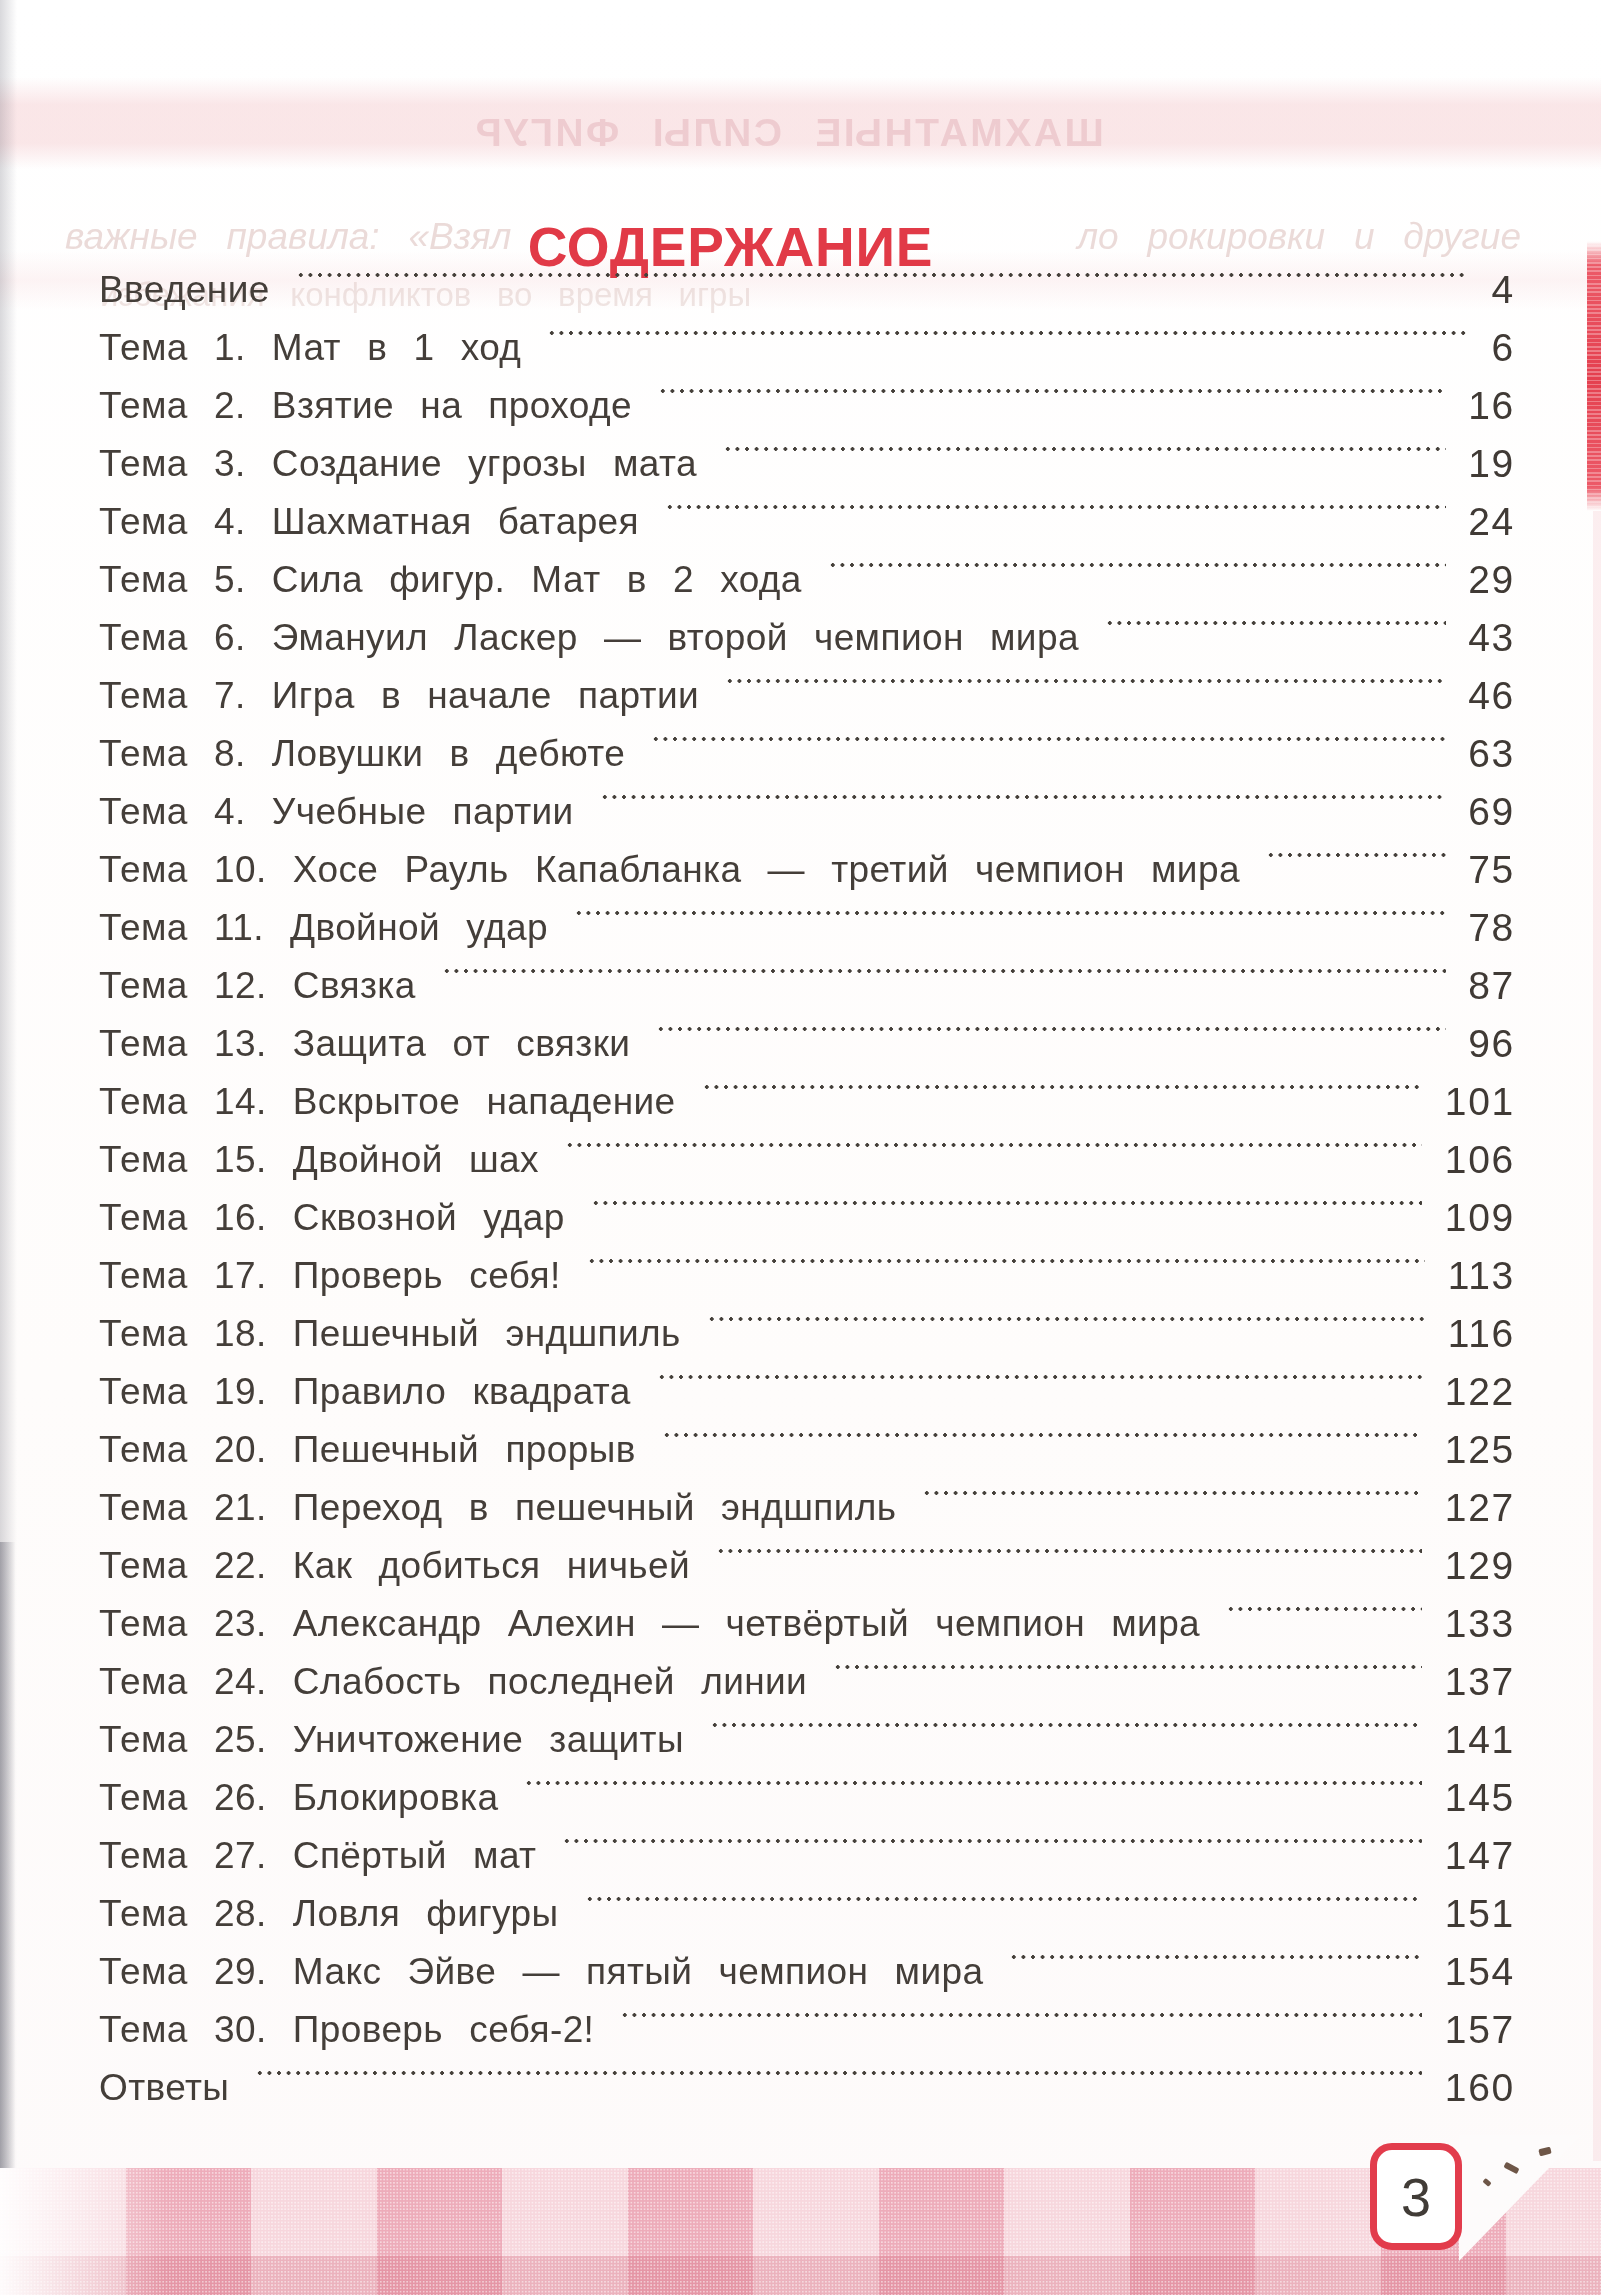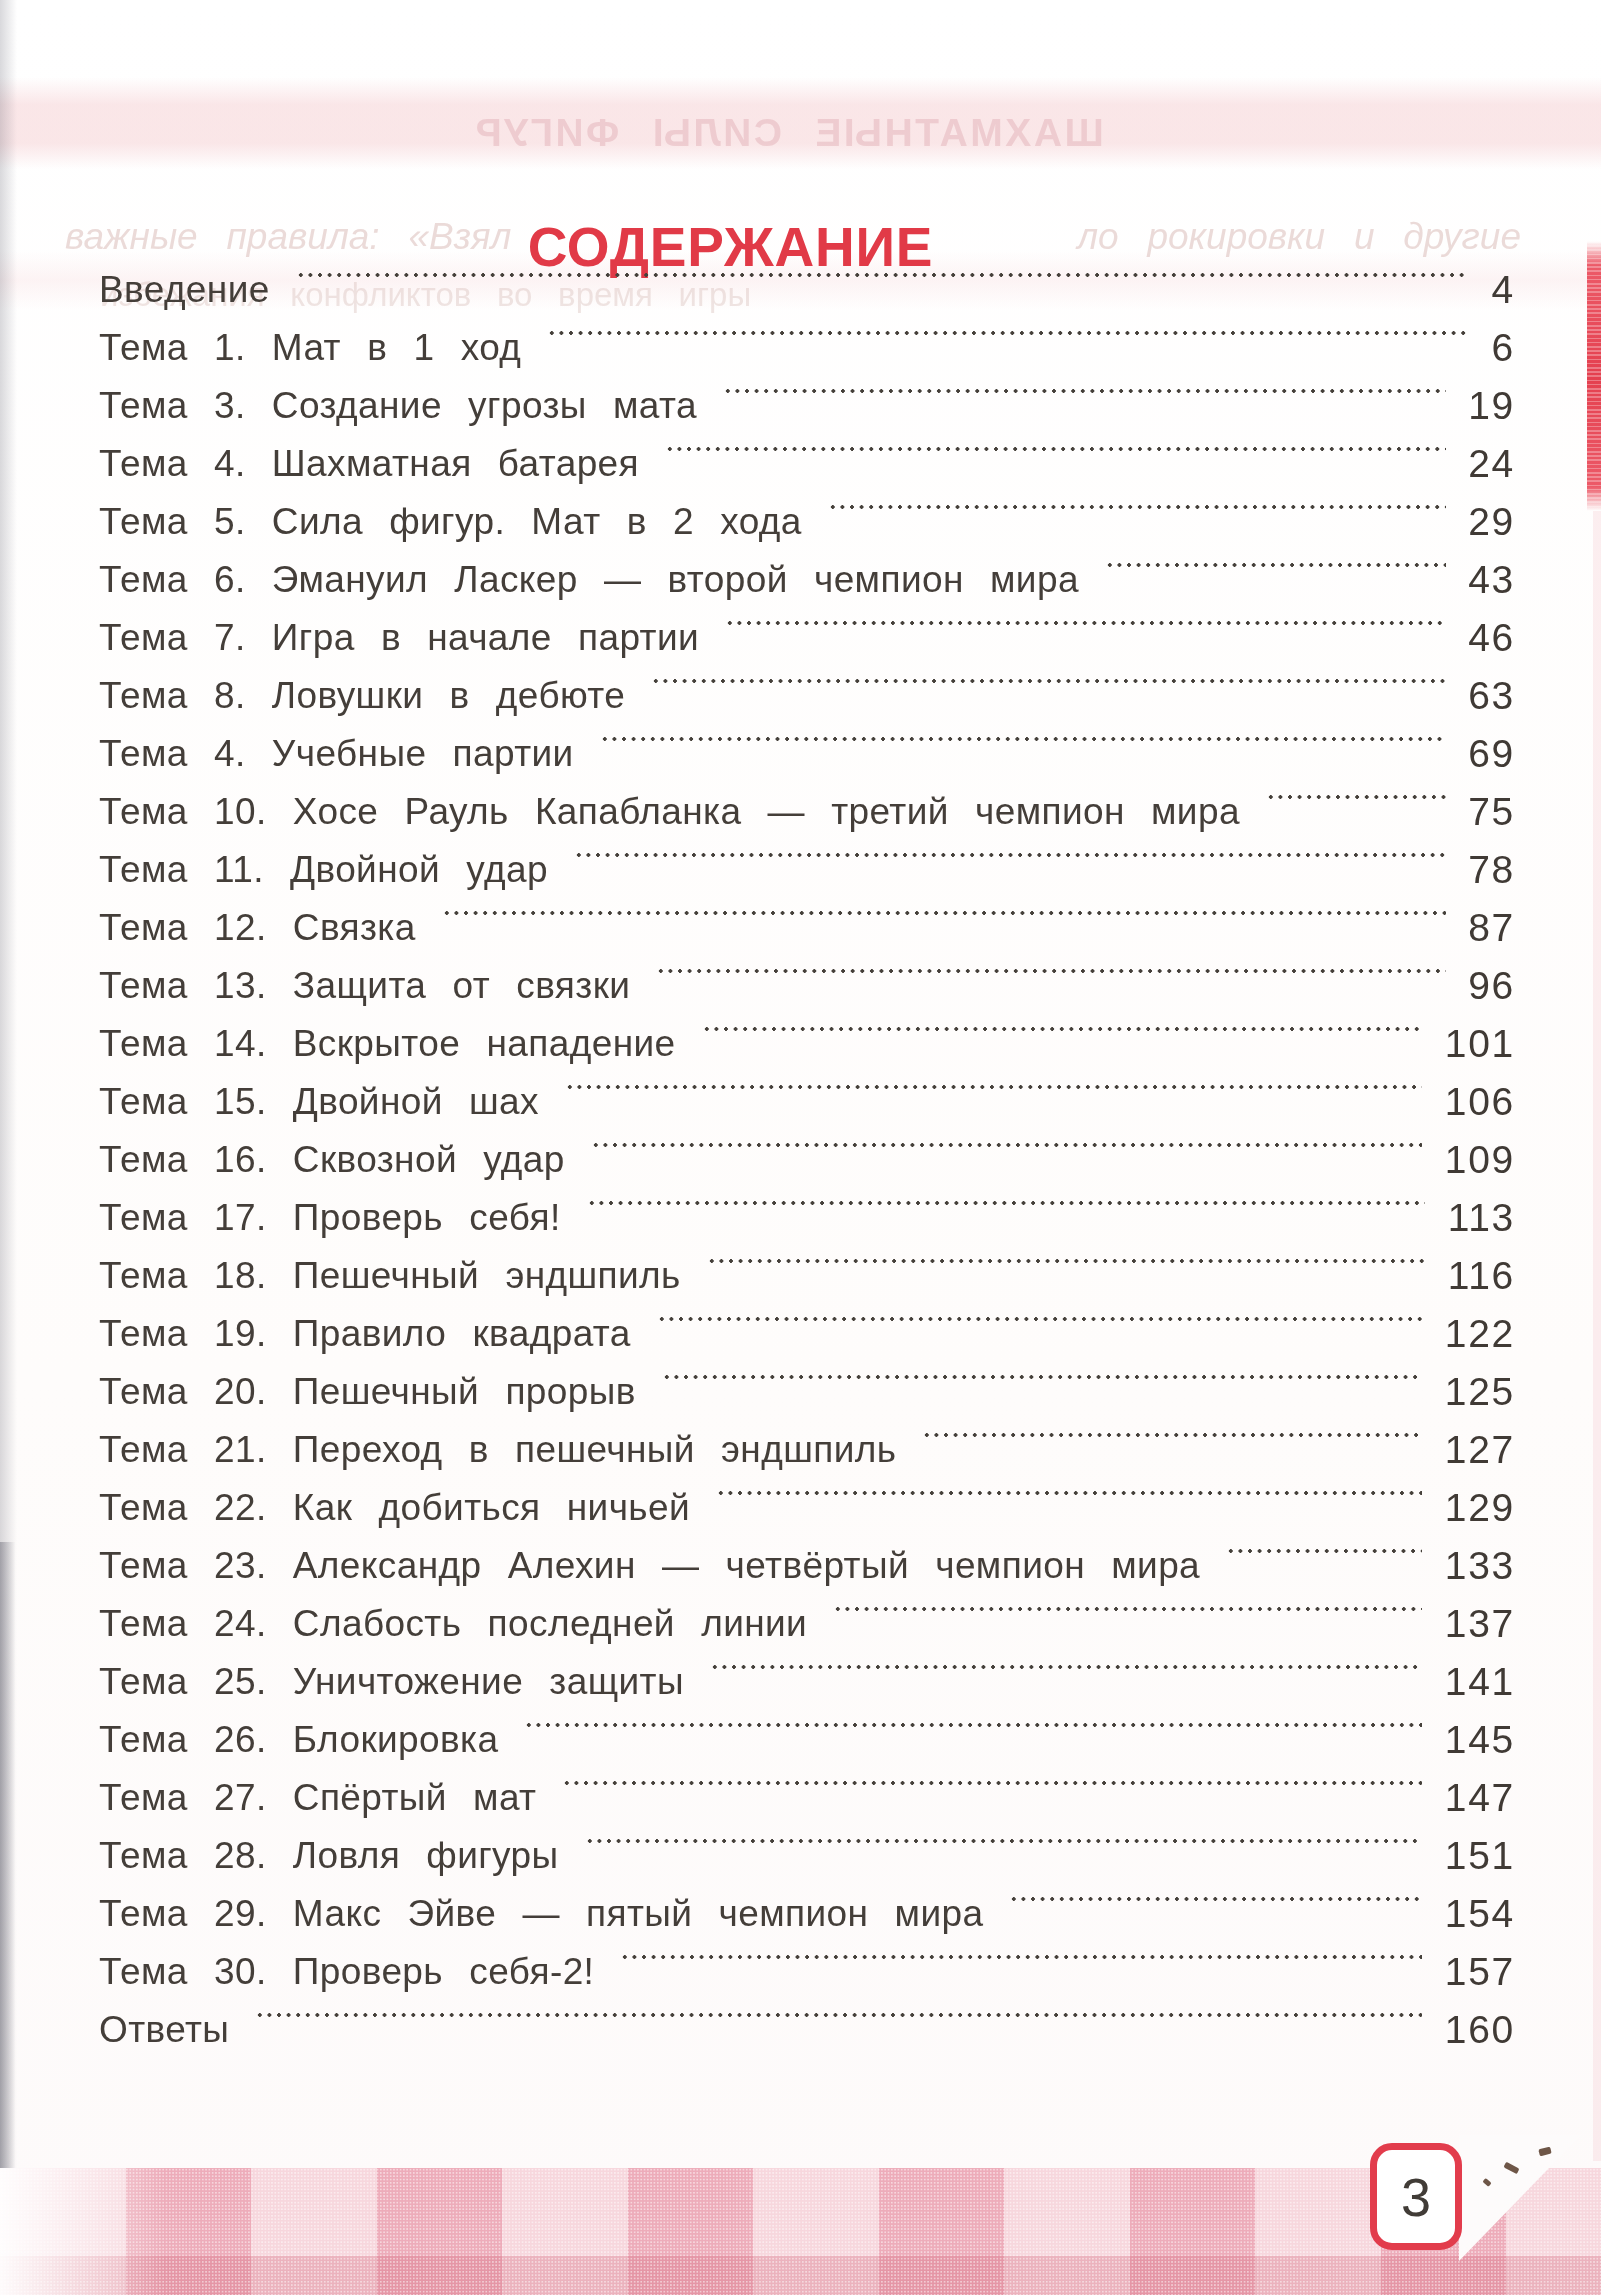--- a/index.html
+++ b/index.html
@@ -134,20 +134,25 @@
         <span class="toc-label">Введение</span>
         <span class="toc-leader"></span>
         <span class="toc-page">4</span>
       </div>
       <div class="toc-row">
         <span class="toc-label">Тема 1. Мат в 1 ход</span>
         <span class="toc-leader"></span>
         <span class="toc-page">6</span>
       </div>
       <div class="toc-row">
+        <span class="toc-label">Тема 2. Взятие на проходе</span>
+        <span class="toc-leader"></span>
+        <span class="toc-page">16</span>
+      </div>
+      <div class="toc-row">
         <span class="toc-label">Тема 3. Создание угрозы мата</span>
         <span class="toc-leader"></span>
         <span class="toc-page">19</span>
       </div>
       <div class="toc-row">
         <span class="toc-label">Тема 4. Шахматная батарея</span>
         <span class="toc-leader"></span>
         <span class="toc-page">24</span>
       </div>
       <div class="toc-row">

